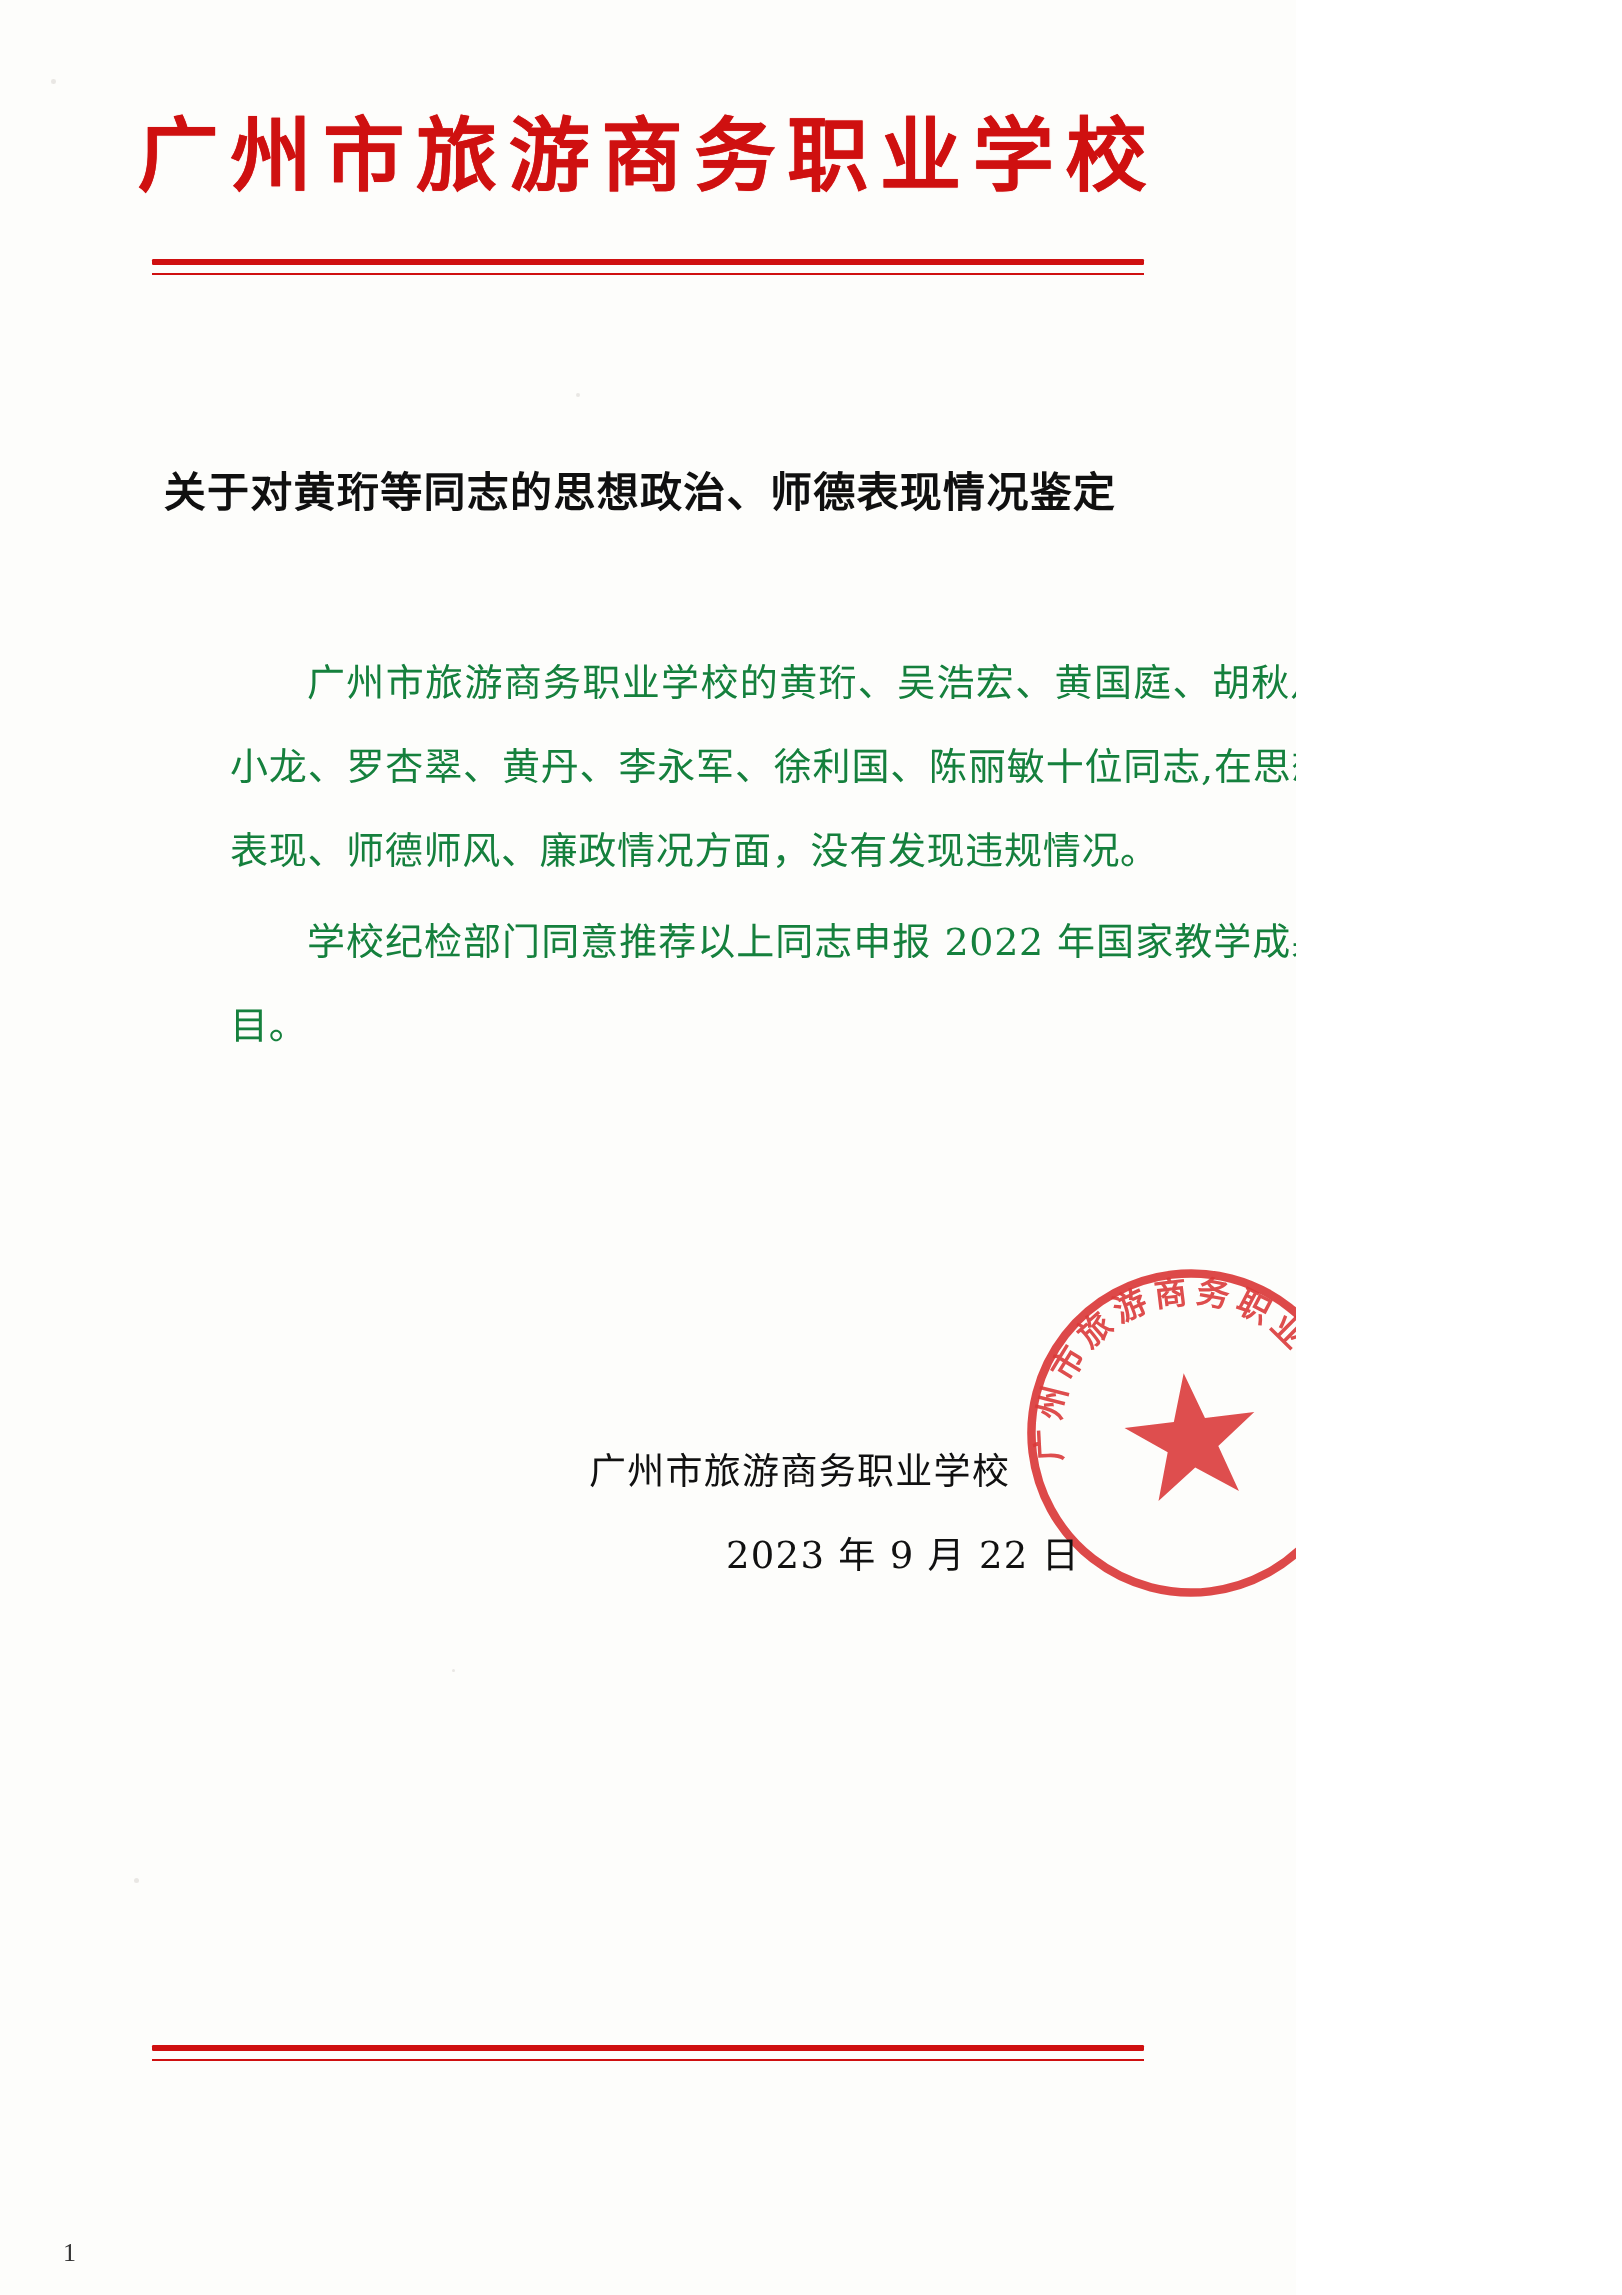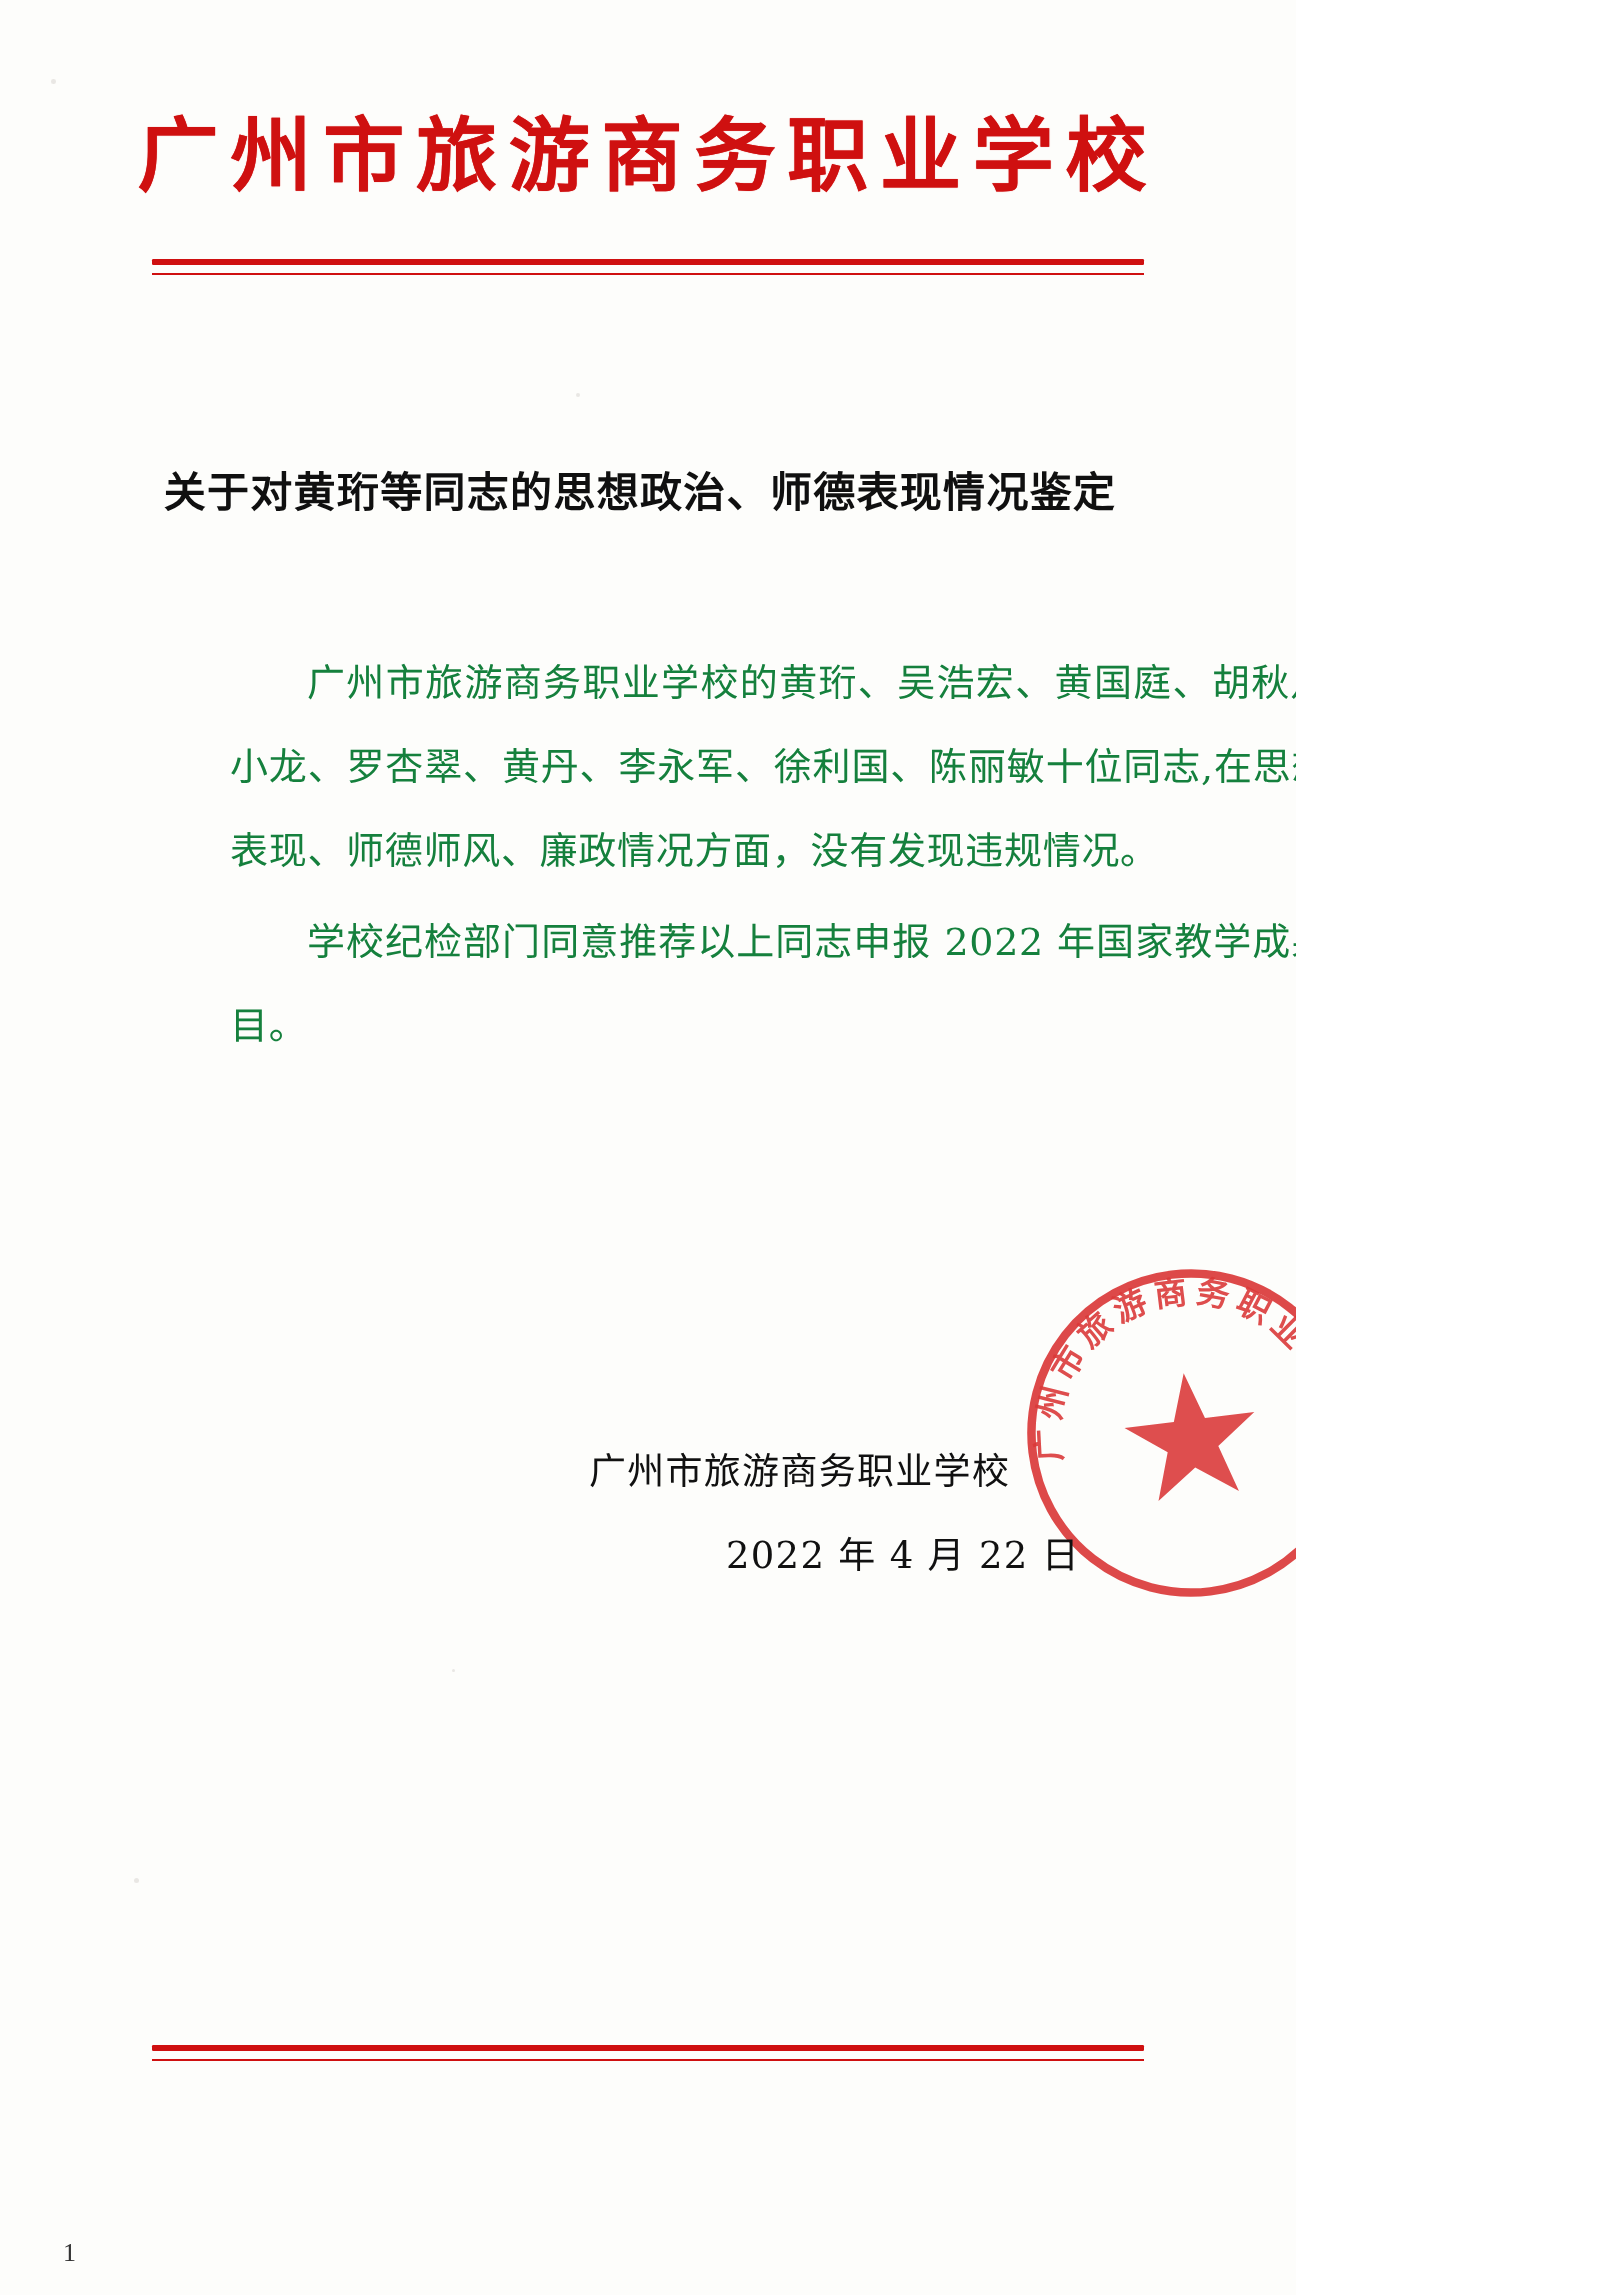--- a/index.html
+++ b/index.html
@@ -177,21 +177,21 @@
         <path id="sealArc" d="M 60,262 A 200,200 0 0 1 460,262"></path>
       </defs>
       <text font-family="DejaVu Serif, Liberation Serif, serif" font-size="50" font-weight="700" fill="#d62020" letter-spacing="10" opacity="0.9">
         <textPath href="#sealArc" startOffset="50%" text-anchor="middle">广州市旅游商务职业学校</textPath>
       </text>
     </svg>
   </div>
 
   <div class="signature">
     <div>广州市旅游商务职业学校</div>
-    <div class="sig-date">2022 年 4 月 22 日</div>
+    <div class="sig-date">2023 年 9 月 22 日</div>
   </div>
 
   <div class="rule-group bottom">
     <div class="rule-thick"></div>
     <div class="rule-gap"></div>
     <div class="rule-thin"></div>
   </div>
 
   <div class="page-number">1</div>
 

